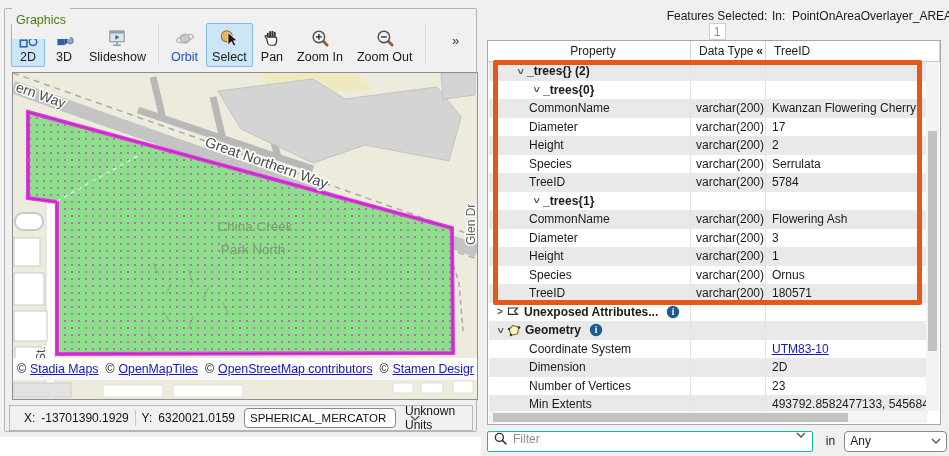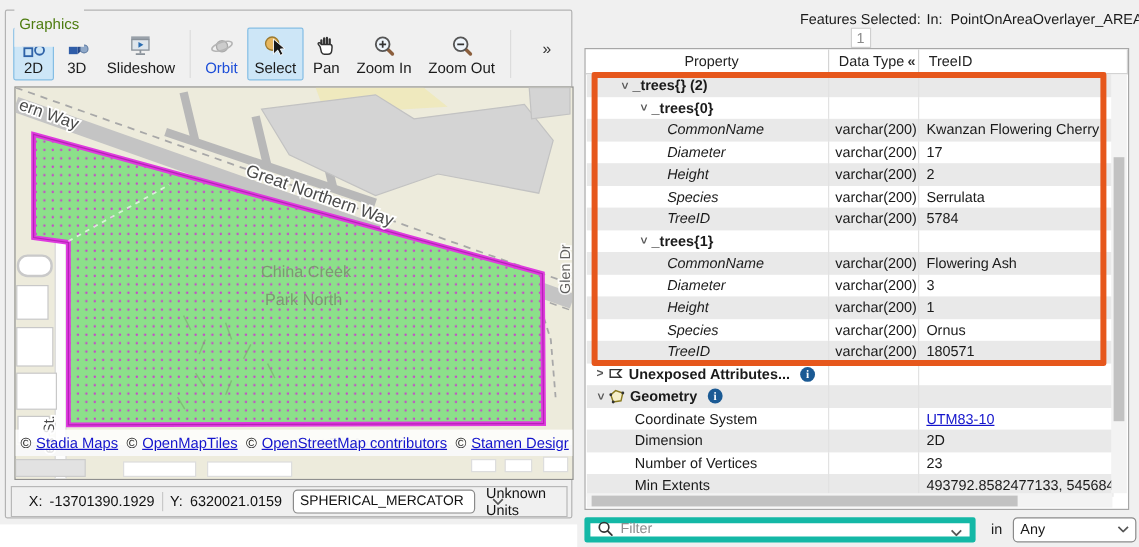--- a/index.html
+++ b/index.html
@@ -60,39 +60,39 @@
   .trow.even { background:#e9e9e9; }
   .trow.bold .prop-name { font-weight:bold; }
   .cell { overflow:hidden; height:100%; display:flex; align-items:center; }
   .cell-prop { width:202px; border-right:1px solid #e2e2e2; }
   .cell-type { width:75px; border-right:1px solid #e2e2e2; padding-left:5px; }
   .cell-value { flex:1; padding-left:6px; }
   .cell-value.link { color:#1414cc; text-decoration:underline; cursor:pointer; }
   .indent-0 .cell-prop { padding-left:4px; }
   .indent-1 .cell-prop { padding-left:24px; }
   .indent-2 .cell-prop { padding-left:40px; }
-  .indent-3 .cell-prop { padding-left:67px;font-style:italic; }
+  .indent-3 .cell-prop { padding-left:40px; }
   .expander { width:14px; flex:none; color:#555; font-size:10px; font-weight:bold; text-align:center;
               display:inline-block; cursor:pointer; }
   .expander.open { transform:rotate(90deg); }
   .row-icon { flex:none; margin-right:4px; }
   .info-icon { flex:none; margin-left:8px; cursor:pointer; }
 
   #vscroll { position:absolute; right:1px; top:21px; width:13px; height:349px; background:#f3f3f3; }
   #vscroll .thumb { position:absolute; left:2px; top:69px; width:9px; height:220px; background:#c2c2c2; }
   #hscroll { position:absolute; left:1px; bottom:1px; height:12px; width:438px; background:#f3f3f3; }
   #hscroll .thumb { position:absolute; left:4px; top:1.5px; height:9px; width:355px; background:#c2c2c2; }
 
   #highlight-box { left:493px; top:60px; width:429px; height:245px; border:5px solid #e6571c; border-radius:2px;
                    z-index:6; pointer-events:none; }
 
   
   #filter-bar { left:487px; top:430px; width:460px; height:22px; display:flex; align-items:center; }
-  #filter-box { width:330px; height:21px; background:#fff; border:5px solid #14b8a6; border-radius:2px;
-                display:flex; align-items:flex-end; padding:0 6px; }
+  #filter-box { width:330px; height:21px; background:#fff; border:1px solid #14b8a6; border-radius:2px;
+                display:flex; align-items:flex-start; padding:0 6px; }
   #filter-box .ph { color:#8f8f8f; margin-left:6px; flex:1; }
   #filter-in { margin:0 9px 0 13px; }
   #filter-scope { width:104px; height:21px; }
 
   .maplabel { fill:#4a4a4a; font-family:"Liberation Sans",sans-serif; paint-order:stroke; stroke:#ffffff; stroke-width:3px; }
 </style>
 </head>
 <body>
 
 <div id="app">

